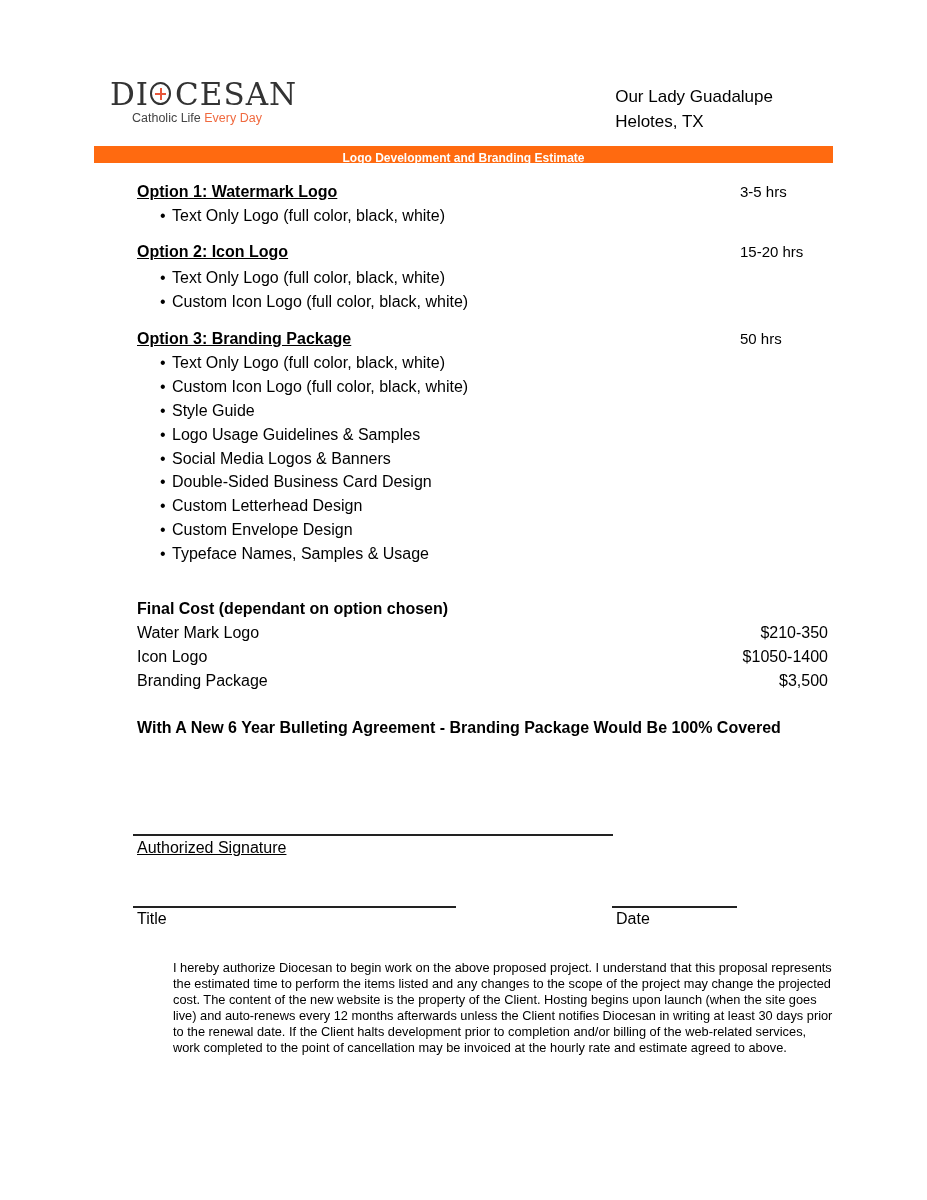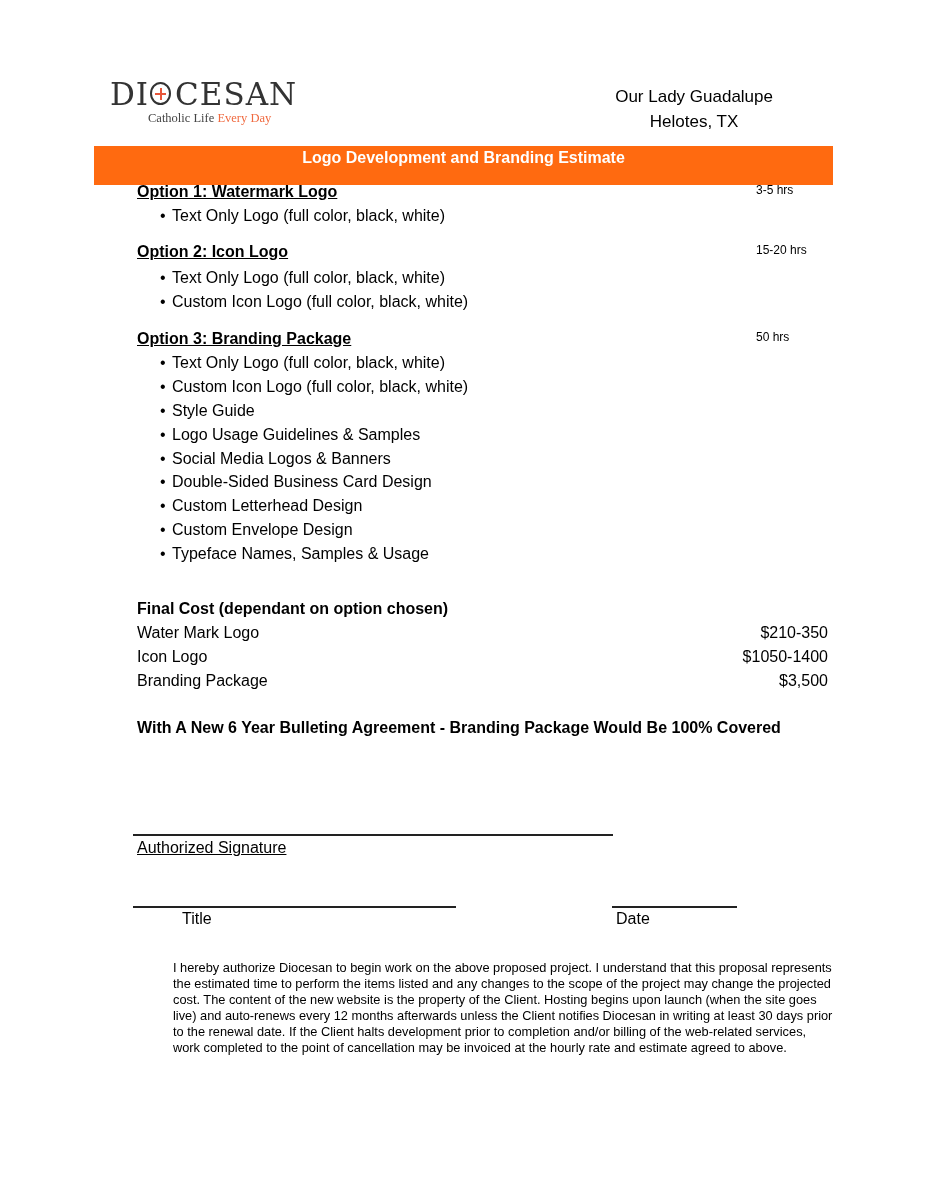--- a/index.html
+++ b/index.html
@@ -4,26 +4,26 @@
 <style>
   html, body { margin: 0; padding: 0; background: #ffffff; }
   body { width: 927px; height: 1200px; position: relative; font-family: "Liberation Sans", sans-serif; color: #000; overflow: hidden; }
   .abs { position: absolute; }
   
   .logo-word { left: 110px; top: 76px; font-family: "DejaVu Serif", serif; font-size: 31px; letter-spacing: 1px; color: #333; white-space: nowrap; line-height: 36px; font-weight: normal; }
   .logo-o { position: relative; display: inline-block; width: 24px; height: 26px; vertical-align: -3px; margin: 0 1px; }
   .logo-o .ring { position: absolute; left: 0; top: 0; width: 21px; height: 23px; border: 2px solid #333; border-radius: 50%; box-sizing: border-box; }
   .logo-o .cross-v { position: absolute; left: 10px; top: 6px; width: 1.6px; height: 12px; background: #e8563a; }
   .logo-o .cross-h { position: absolute; left: 5px; top: 11px; width: 11px; height: 1.6px; background: #e8563a; }
-  .logo-tag { left: 132px; top: 111px; font-family: Liberation Serif, serif; font-size: 12.5px; color: #444; white-space: nowrap; margin-left: 16px; }
+  .logo-tag { left: 132px; top: 111px; font-family: Liberation Sans, sans-serif; font-size: 12.5px; color: #444; white-space: nowrap; }
   .logo-tag .accent { color: #f06a40; }
-  .client { right: 154px; top: 84px; text-align: center; font-size: 17px; line-height: 25px; }
-  .banner { left: 94px; top: 146px; width: 739px; height: 39px; background: #ff6a10; color: #fff; font-weight: bold; font-size: 16px; text-align: center; line-height: 24px; }
+  .client { right: 154px; top: 84px; text-align: left; font-size: 17px; line-height: 25px; }
+  .banner { left: 94px; top: 146px; width: 739px; height: 17px; background: #ff6a10; color: #fff; font-weight: bold; font-size: 12px; text-align: center; line-height: 24px; }
   .opt-title { left: 137px; font-weight: bold; font-size: 16px; text-decoration: underline; }
-  .opt-hours { left: 756px; font-size: 12px; }
+  .opt-hours { left: 740px; font-size: 15px; }
   .bullet { left: 160px; font-size: 16px; white-space: nowrap; }
   .bullet .dot { display: inline-block; width: 12px; }
   .cost-title { left: 137px; top: 600px; font-weight: bold; font-size: 16px; }
   .cost-label { left: 137px; font-size: 16px; }
   .cost-value { right: 99px; font-size: 16px; text-align: left; }
   .notice { left: 137px; top: 719px; font-weight: bold; font-size: 16px; }
   .line { height: 1.5px; background: #222; }
   .sig-label { font-size: 16px; }
   .legal { left: 137px; top: 960px; width: 660px; font-size: 12.8px; line-height: 16px; margin-left: 36px; }
 </style>
@@ -72,18 +72,18 @@
 <div class="abs cost-value" style="top:648px">$1050-1400</div>
 <div class="abs cost-label" style="top:672px">Branding Package</div>
 <div class="abs cost-value" style="top:672px">$3,500</div>
 
 <div class="abs notice">With A New 6 Year Bulleting Agreement - Branding Package Would Be 100% Covered</div>
 
 <div class="abs line" style="left:133px; top:834px; width:480px;"></div>
 <div class="abs sig-label" style="left:137px; top:839px;text-decoration:underline;">Authorized Signature</div>
 
 <div class="abs line" style="left:133px; top:906px; width:323px;"></div>
-<div class="abs sig-label" style="left:137px; top:910px;margin-left:45px;">Title</div>
+<div class="abs sig-label" style="left:137px; top:910px;">Title</div>
 
 <div class="abs line" style="left:612px; top:906px; width:125px;"></div>
 <div class="abs sig-label" style="left:616px; top:910px;">Date</div>
 
 <div class="abs legal">I hereby authorize Diocesan to begin work on the above proposed project. I understand that this proposal represents the estimated time to perform the items listed and any changes to the scope of the project may change the projected cost. The content of the new website is the property of the Client. Hosting begins upon launch (when the site goes live) and auto-renews every 12 months afterwards unless the Client notifies Diocesan in writing at least 30 days prior to the renewal date. If the Client halts development prior to completion and/or billing of the web-related services, work completed to the point of cancellation may be invoiced at the hourly rate and estimate agreed to above.</div>
 
 </body></html>

